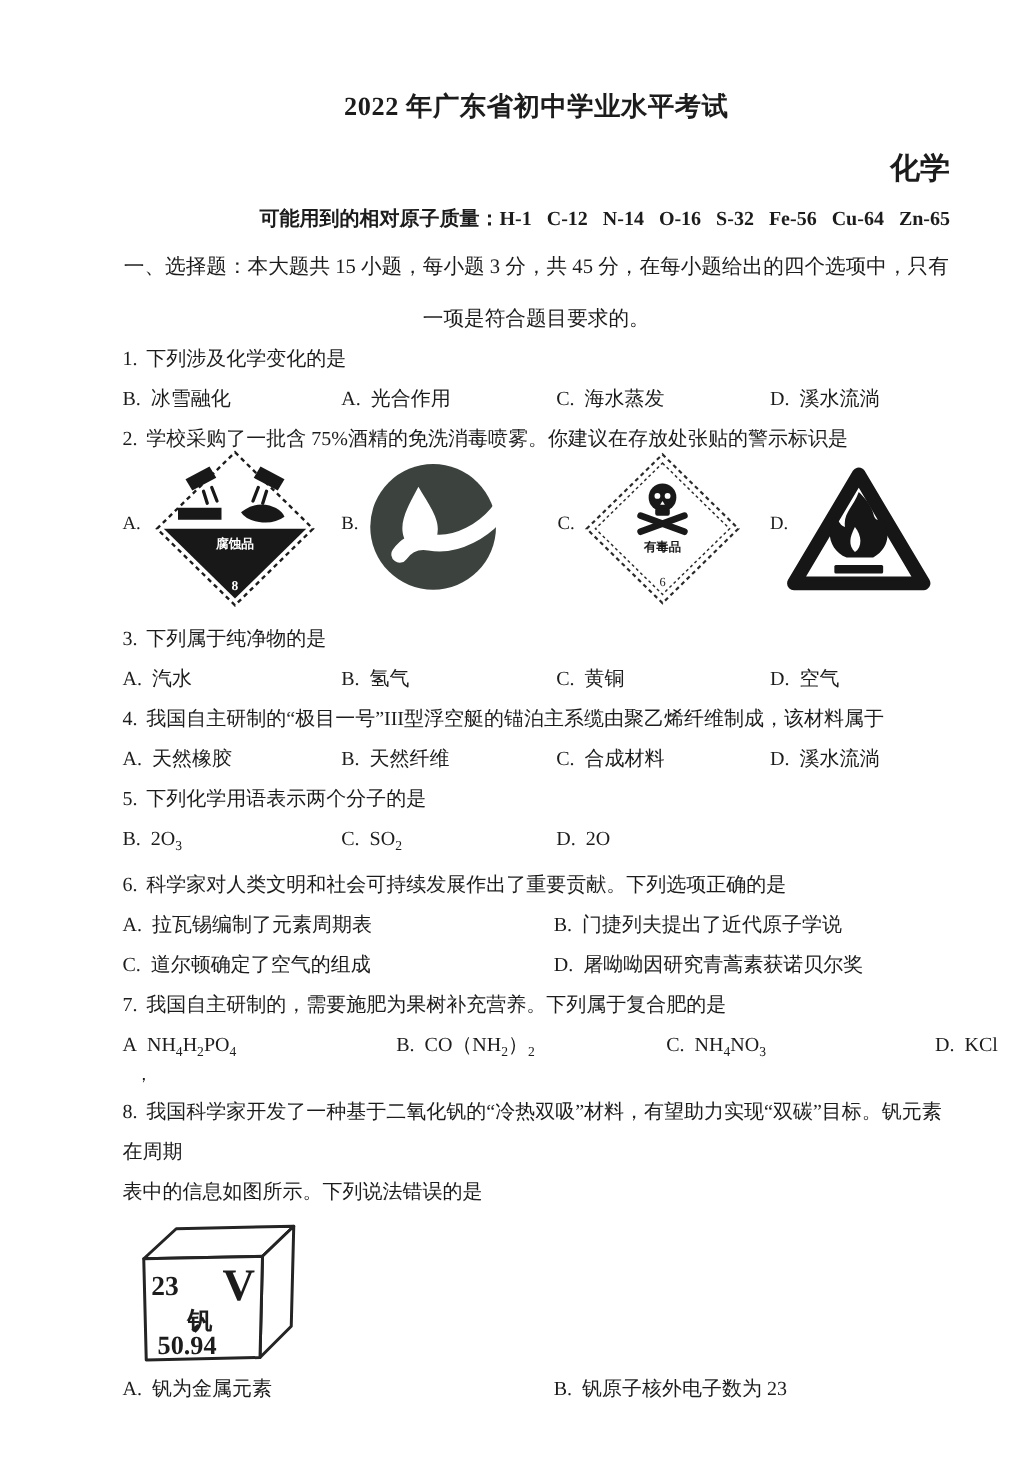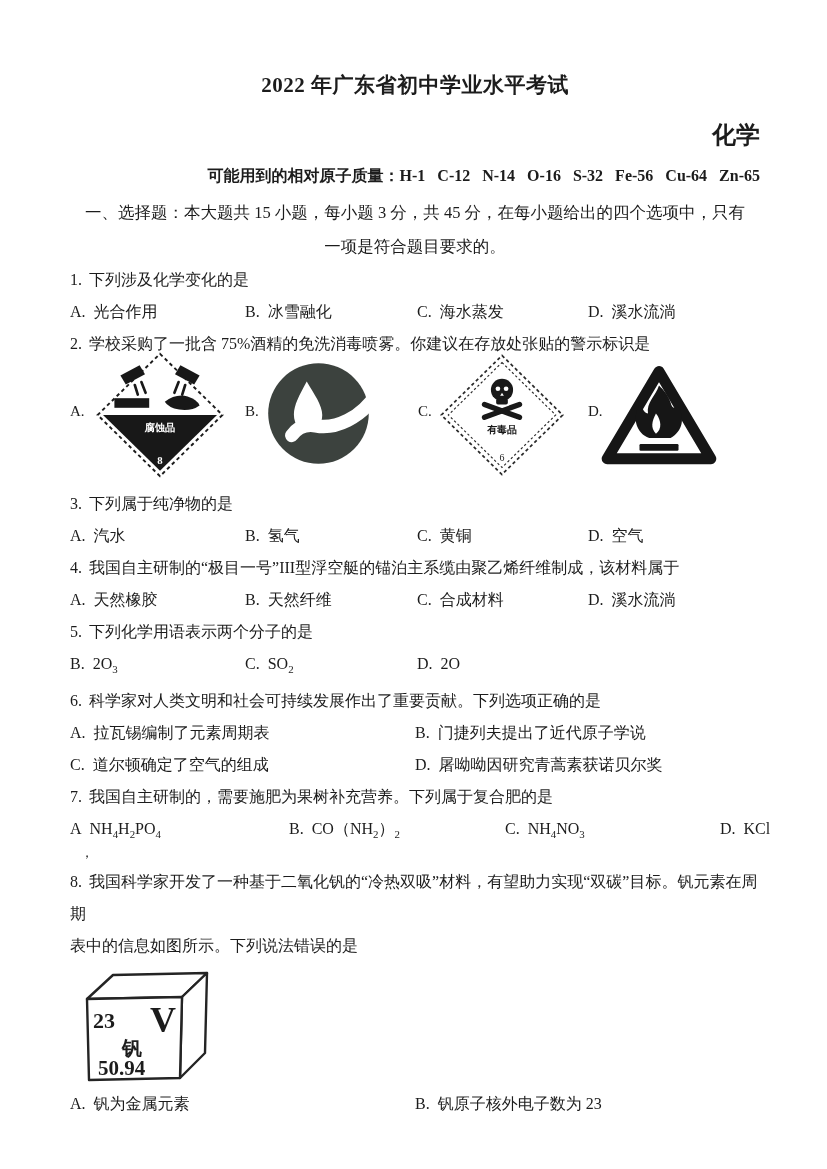--- a/index.html
+++ b/index.html
@@ -2,21 +2,21 @@
 <html><head>
 <meta charset="utf-8">
 <style>
   html,body{margin:0;padding:0;background:#ffffff;}
   .page{
     position:relative;
     width:827px;height:1169px;
     background:#ffffff;
     color:#1c1c1c;
     font-family:"Liberation Serif","DejaVu Serif",serif;
-    padding:0 67px 0 70px;
+    padding:0 67px 0 98px;
     box-sizing:border-box;
     overflow:hidden;
   }
   .title{
     margin:70px 0 0 0;
     font-size:21px;line-height:30px;
     font-weight:bold;text-align:center;
     letter-spacing:.5px;
   }
   .subtitle{
@@ -62,27 +62,27 @@
 <body>
 
 <div class="page">
 
   <h1 class="title">2022 年广东省初中学业水平考试</h1>
   <h2 class="subtitle">化学</h2>
 
   <p class="atomic">可能用到的相对原子质量：H-1   C-12   N-14   O-16   S-32   Fe-56   Cu-64   Zn-65</p>
 
   <p class="intro">一、选择题：本大题共 15 小题，每小题 3 分，共 45 分，在每小题给出的四个选项中，只有</p>
-  <p class="intro" style="margin-top:0;">一项是符合题目要求的。</p>
+  <p class="intro" style="margin-top:8px;">一项是符合题目要求的。</p>
 
   <div>
     <p class="stem"><span class="qnum">1.</span><span>下列涉及化学变化的是</span></p>
     <div class="opts opts4">
+      <span class="opt"><span class="olabel">B.</span><span>冰雪融化</span></span>
       <span class="opt"><span class="olabel">A.</span><span>光合作用</span></span>
-      <span class="opt"><span class="olabel">B.</span><span>冰雪融化</span></span>
       <span class="opt"><span class="olabel">C.</span><span>海水蒸发</span></span>
       <span class="opt"><span class="olabel">D.</span><span>溪水流淌</span></span>
     </div>
   </div>
 
   <div>
     <p class="stem"><span class="qnum">2.</span><span>学校采购了一批含 75%酒精的免洗消毒喷雾。你建议在存放处张贴的警示标识是</span></p>
 
     <div class="symbols">
       <span class="slabel" style="left:0;">A.</span>

